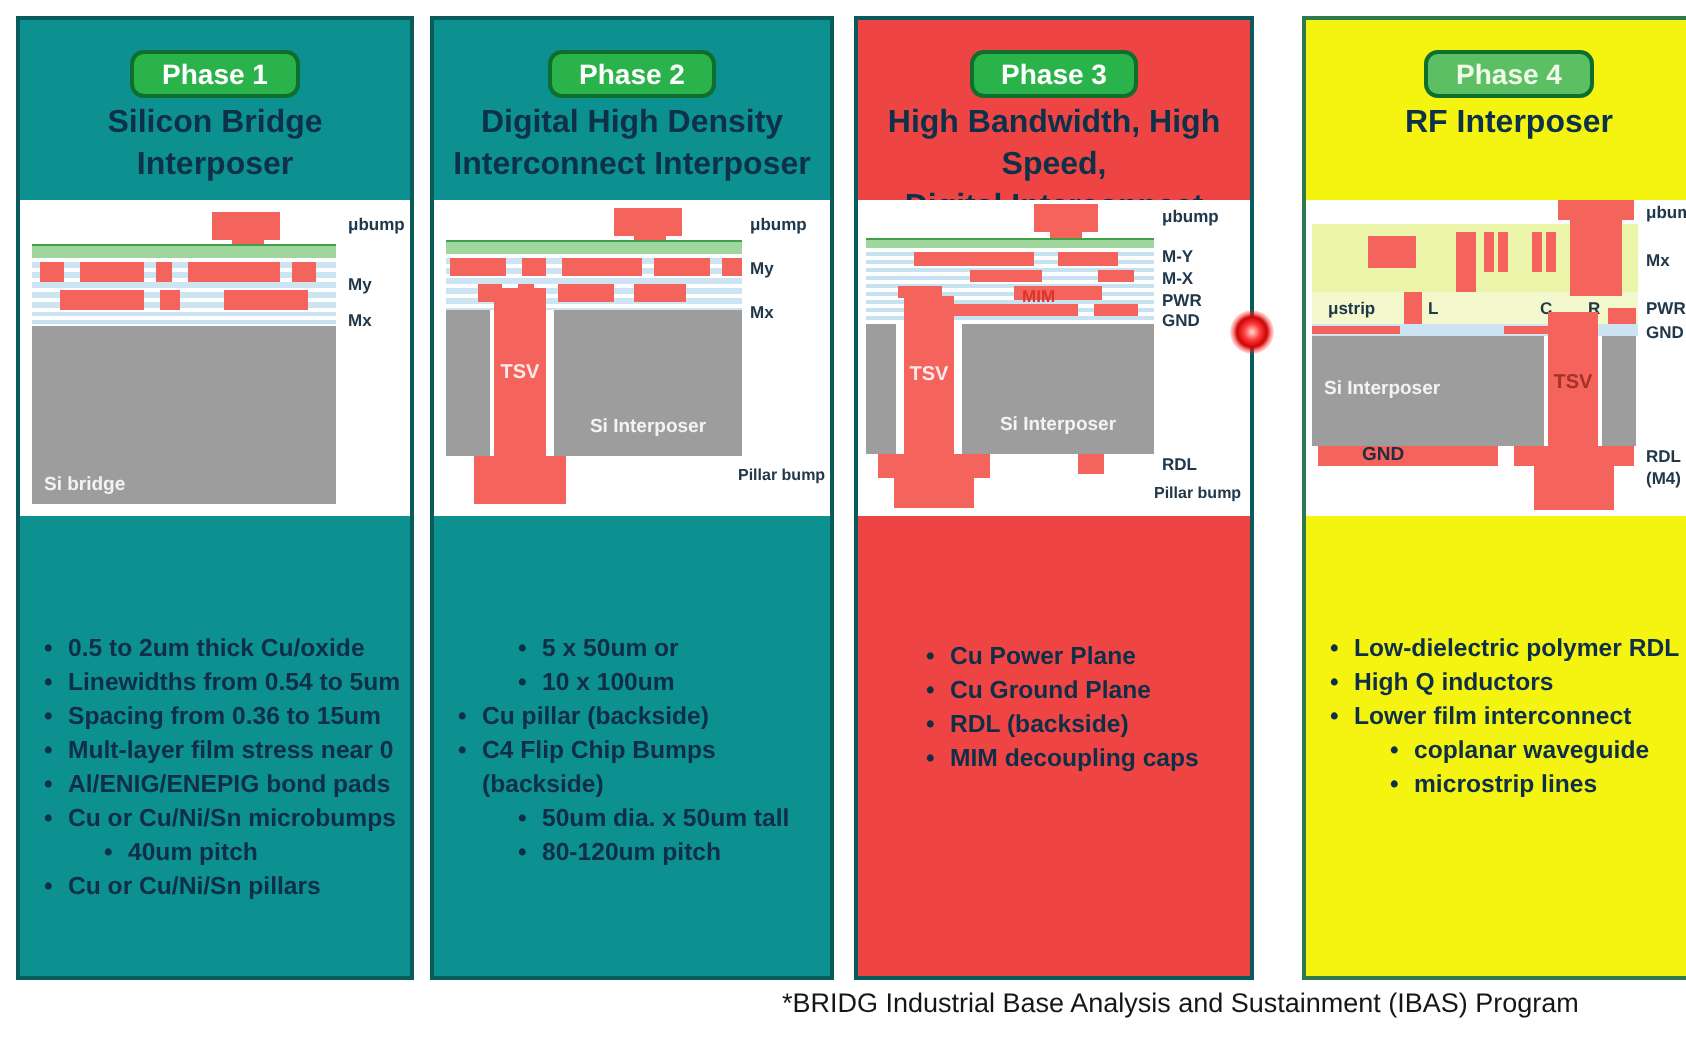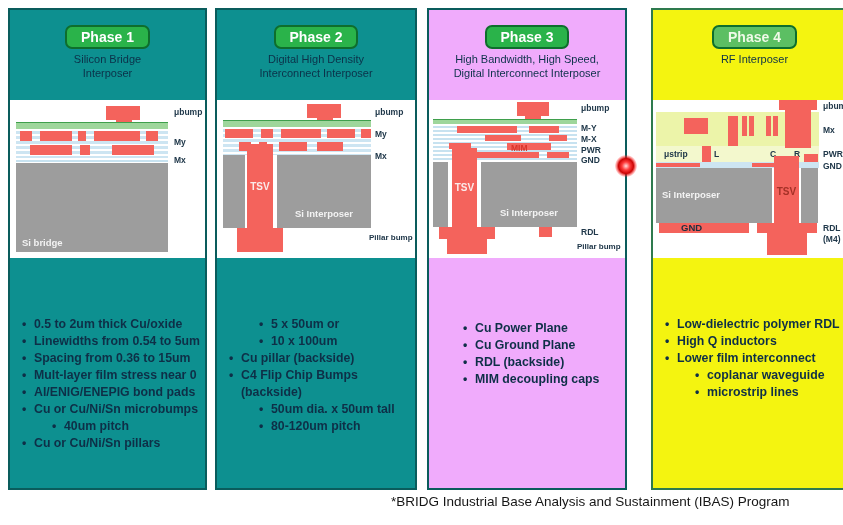--- a/index.html
+++ b/index.html
@@ -1,26 +1,26 @@
 <!DOCTYPE html>
 <html><head>
 <meta charset="utf-8">
 <style>
   html,body{margin:0;padding:0;background:#fff;}
   .page{position:relative;width:843px;height:525px;background:#fff;overflow:hidden;
         font-family:"Liberation Sans",sans-serif;}
   .col{position:absolute;top:8px;height:482px;border:2px solid #0a5c5c;box-sizing:border-box;}
   .col.c1,.col.c2{background:#0d9090;}
-  .col.c3{background:#f0abfc;}
+  .col.c3{background:#ef4444;}
   .col.c4{background:#f4f410;border-color:#2e7a4e;}
   .head{text-align:center;}
   .phase-btn{display:inline-block;margin-top:15px;padding:2px 14px;background:#2ab34a;
              border:2px solid #0e6e2d;border-radius:7px;color:#fff;font-weight:bold;font-size:14px;}
   .c4 .phase-btn{background:#5cbf63;color:#f0fae8;}
-  .subtitle{margin-top:3px;font-size:11px;font-weight:normal;color:#0c3149;
+  .subtitle{margin-top:3px;font-size:16px;font-weight:bold;color:#0c3149;
             white-space:pre-line;line-height:1.3;}
   .diagram{position:absolute;top:90px;left:0;right:0;height:158px;background:#fff;overflow:hidden;}
   .sh{position:absolute;}
   .red{background:#f4635c;}
   .gray{background:#9d9d9d;}
   .green-strip{background:#9ed69b;border-top:1px solid #3f9f4c;box-sizing:border-box;}
   .layers{background:repeating-linear-gradient(180deg,#ffffff 0 2px,#cde5f2 2px 5px);}
   .layers-fine{background:repeating-linear-gradient(180deg,#ffffff 0 2px,#c7e2f0 2px 4px);}
   .rb{position:absolute;background:#f4635c;}
   .dlabel{position:absolute;font-size:8.5px;color:#20384a;font-weight:bold;line-height:1;white-space:nowrap;}

